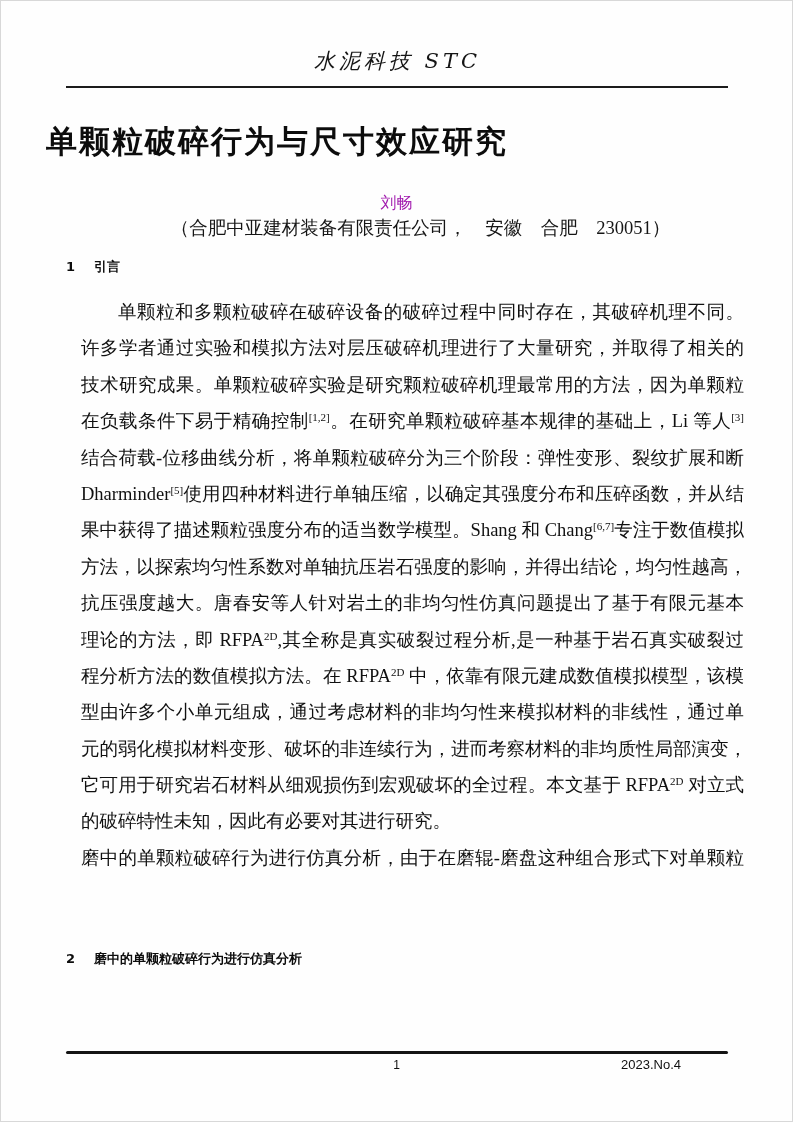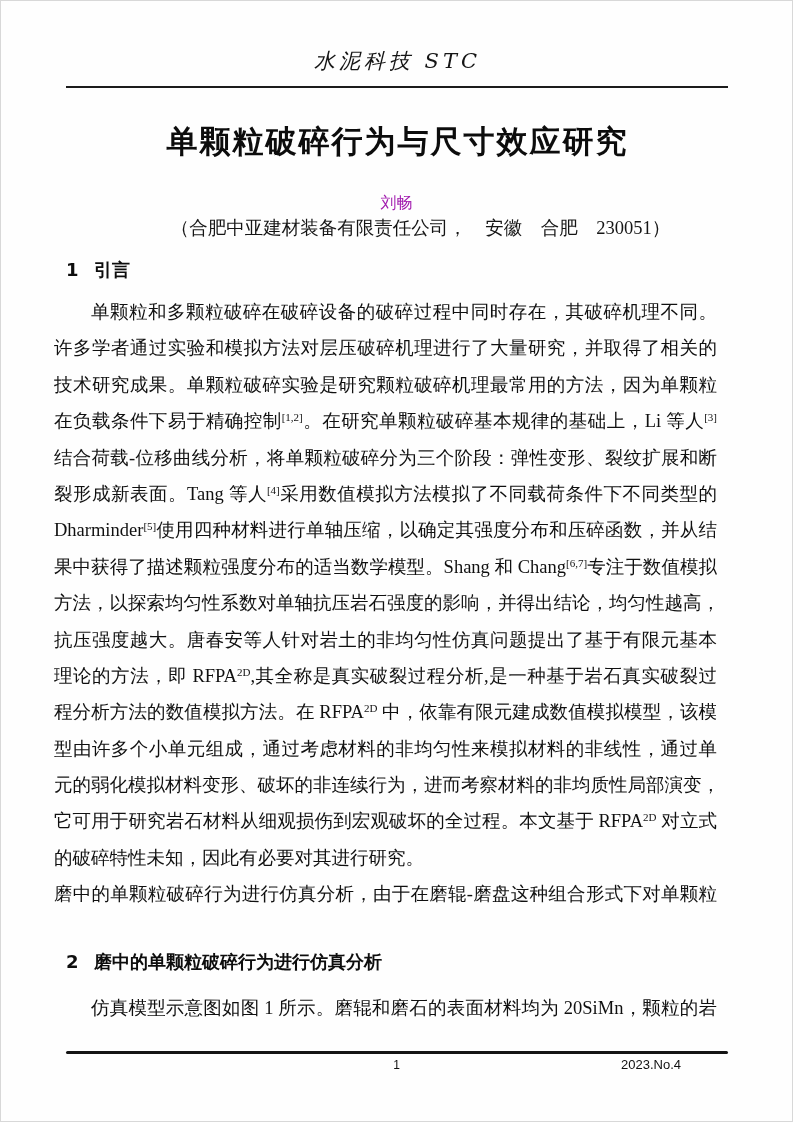--- a/index.html
+++ b/index.html
@@ -14,41 +14,41 @@
     position:absolute; top:46px; left:65px; width:663px;
     text-align:center; font-family:"DejaVu Serif", serif; font-style:italic;
     font-size:21px; letter-spacing:4px; color:#151515;
   }
   .header-rule {
     position:absolute; top:85px; left:65px; width:662px; height:2px;
     background:#1c1c1c;
   }
   .paper-title {
     position:absolute; top:120px; left:45px; width:703px;
-    text-align:center; font-family:"DejaVu Sans", sans-serif;
+    text-align:left; font-family:"DejaVu Sans", sans-serif;
     font-weight:bold; font-size:31px; letter-spacing:2px; color:#0c0c0c;
   }
   .author {
     position:absolute; top:192px; left:0; width:100%;
     text-align:center; font-size:16px; color:#a21caf;
   }
   .affiliation {
     position:absolute; top:214px; left:0; width:100%;
     text-align:center; font-size:18.5px; color:#151515;margin-left:24px;
   }
   .sec-heading {
     position:absolute; left:65px; width:663px;
     font-family:"DejaVu Sans", sans-serif; font-weight:bold;
-    font-size:18px; color:#0d0d0d; white-space:nowrap;
+    font-size:13px; color:#0d0d0d; white-space:nowrap;
   }
   .sec-heading .sec-num { display:inline-block; min-width:14px; }
   .sec-heading .sec-title { display:inline-block; margin-left:14px; }
   #heading-1 { top:257px; }
   #heading-2 { top:949px; }
-  .body-block { position:absolute; left:53px; width:663px; }
+  .body-block { position:absolute; left:80px; width:663px; }
   #intro-block { top:293px; }
   #sec2-block { top:989px; }
   .line {
     height:36.4px; line-height:36.4px; font-size:18.5px;
     text-align:justify; text-align-last:justify;
     white-space:nowrap; color:#101010;
   }
   .line.indent { text-indent:37px; }
   .line.no-just { text-align-last:left; }
   .line sup {
@@ -82,39 +82,35 @@
   <div class="sec-heading" id="heading-1">
     <span class="sec-num">1</span><span class="sec-title">引言</span>
   </div>
 
   <div class="body-block" id="intro-block">
     <div class="line indent">单颗粒和多颗粒破碎在破碎设备的破碎过程中同时存在，其破碎机理不同。</div>
     <div class="line">许多学者通过实验和模拟方法对层压破碎机理进行了大量研究，并取得了相关的</div>
     <div class="line">技术研究成果。单颗粒破碎实验是研究颗粒破碎机理最常用的方法，因为单颗粒</div>
     <div class="line">在负载条件下易于精确控制<sup>[1,2]</sup>。在研究单颗粒破碎基本规律的基础上，Li 等人<sup>[3]</sup></div>
     <div class="line">结合荷载-位移曲线分析，将单颗粒破碎分为三个阶段：弹性变形、裂纹扩展和断</div>
-    <div class="line">裂形成新表面。Tang 等人<sup>[4]</sup>采用数值模拟方法模拟了不同载荷条件下不同类型的</div>
     <div class="line">Dharminder<sup>[5]</sup>使用四种材料进行单轴压缩，以确定其强度分布和压碎函数，并从结</div>
     <div class="line">果中获得了描述颗粒强度分布的适当数学模型。Shang 和 Chang<sup>[6,7]</sup>专注于数值模拟</div>
     <div class="line">方法，以探索均匀性系数对单轴抗压岩石强度的影响，并得出结论，均匀性越高，</div>
     <div class="line">抗压强度越大。唐春安等人针对岩土的非均匀性仿真问题提出了基于有限元基本</div>
     <div class="line">理论的方法，即 RFPA<sup>2D</sup>,其全称是真实破裂过程分析,是一种基于岩石真实破裂过</div>
     <div class="line">程分析方法的数值模拟方法。在 RFPA<sup>2D</sup> 中，依靠有限元建成数值模拟模型，该模</div>
     <div class="line">型由许多个小单元组成，通过考虑材料的非均匀性来模拟材料的非线性，通过单</div>
     <div class="line">元的弱化模拟材料变形、破坏的非连续行为，进而考察材料的非均质性局部演变，</div>
     <div class="line">它可用于研究岩石材料从细观损伤到宏观破坏的全过程。本文基于 RFPA<sup>2D</sup> 对立式</div>
     <div class="line no-just">的破碎特性未知，因此有必要对其进行研究。</div>
     <div class="line">磨中的单颗粒破碎行为进行仿真分析，由于在磨辊-磨盘这种组合形式下对单颗粒</div>
   </div>
 
   <div class="sec-heading" id="heading-2">
     <span class="sec-num">2</span><span class="sec-title">磨中的单颗粒破碎行为进行仿真分析</span>
   </div>
 
-  <div class="body-block" id="sec2-block">
-    <div class="line indent">仿真模型示意图如图 1 所示。磨辊和磨石的表面材料均为 20SiMn，颗粒的岩</div>
-  </div>
 
   <div class="footer-rule"></div>
   <div class="footer-page">1</div>
   <div class="footer-issue">2023.No.4</div>
 
 </div>
 
 </body></html>

